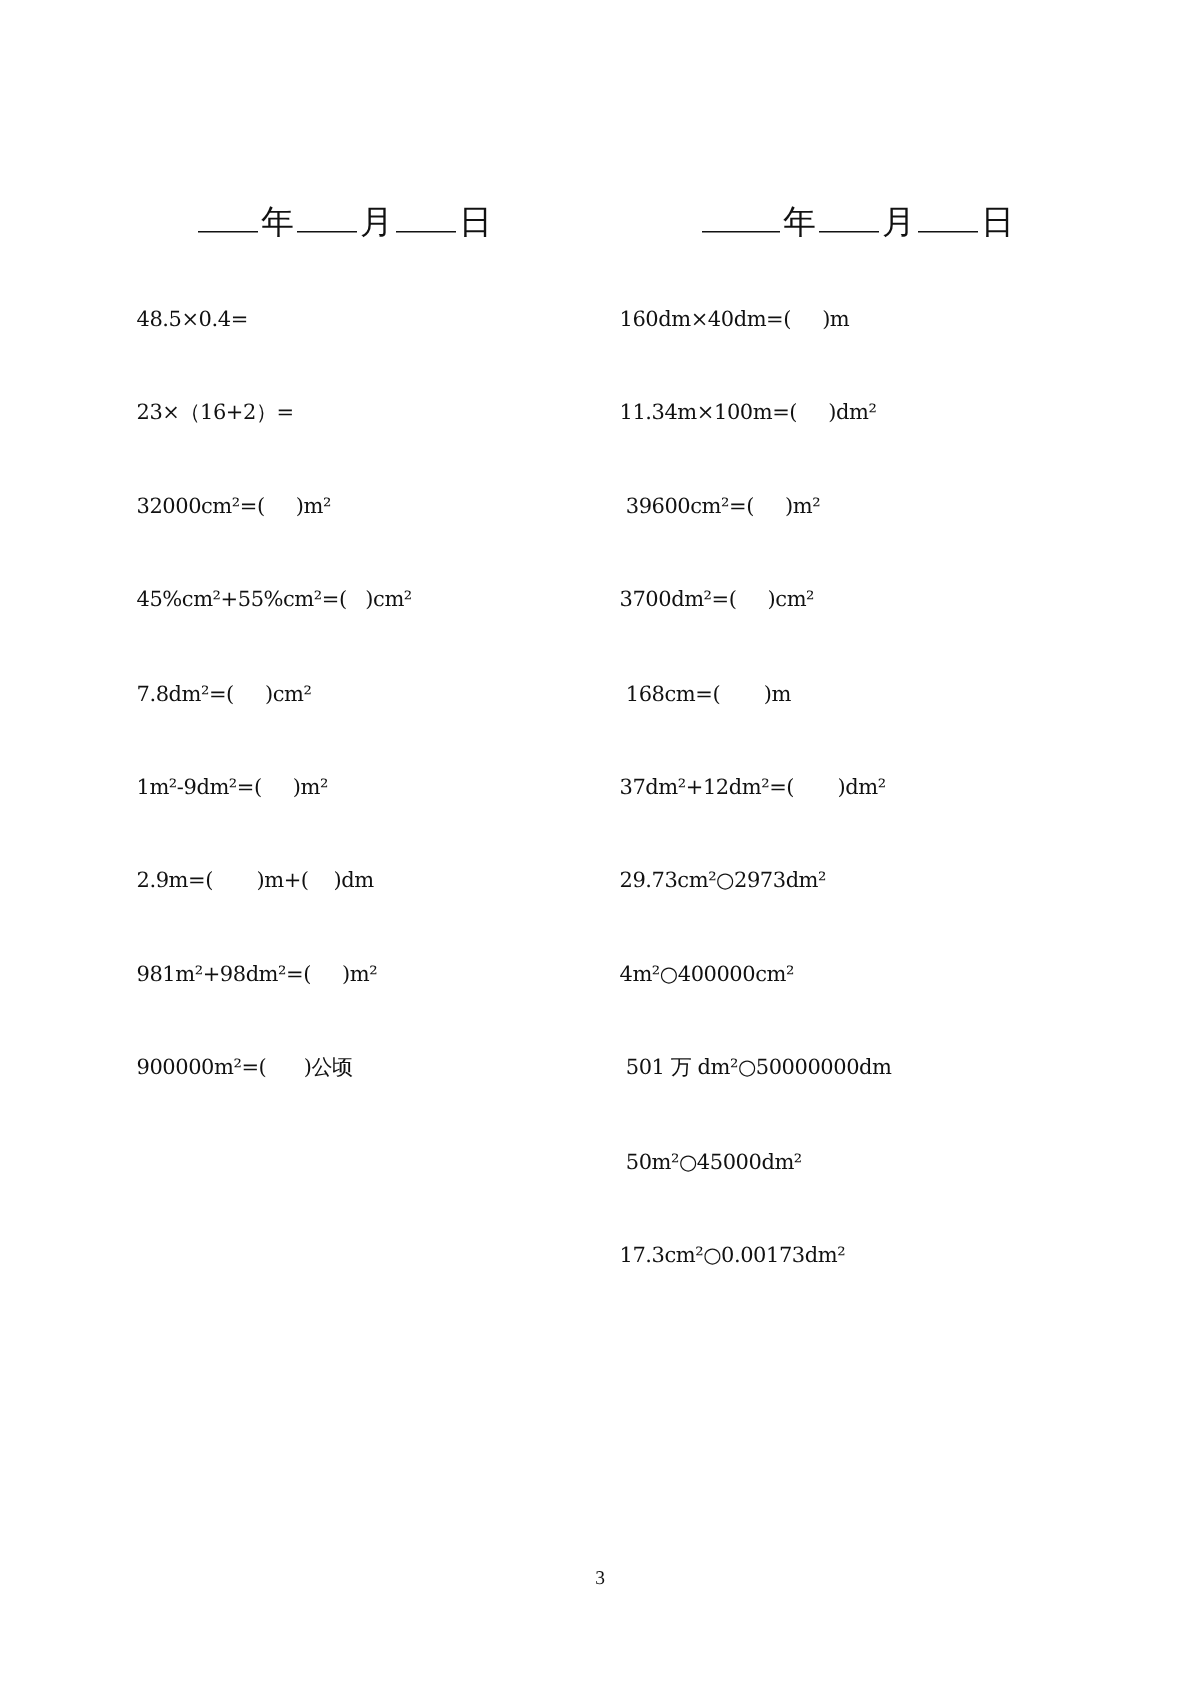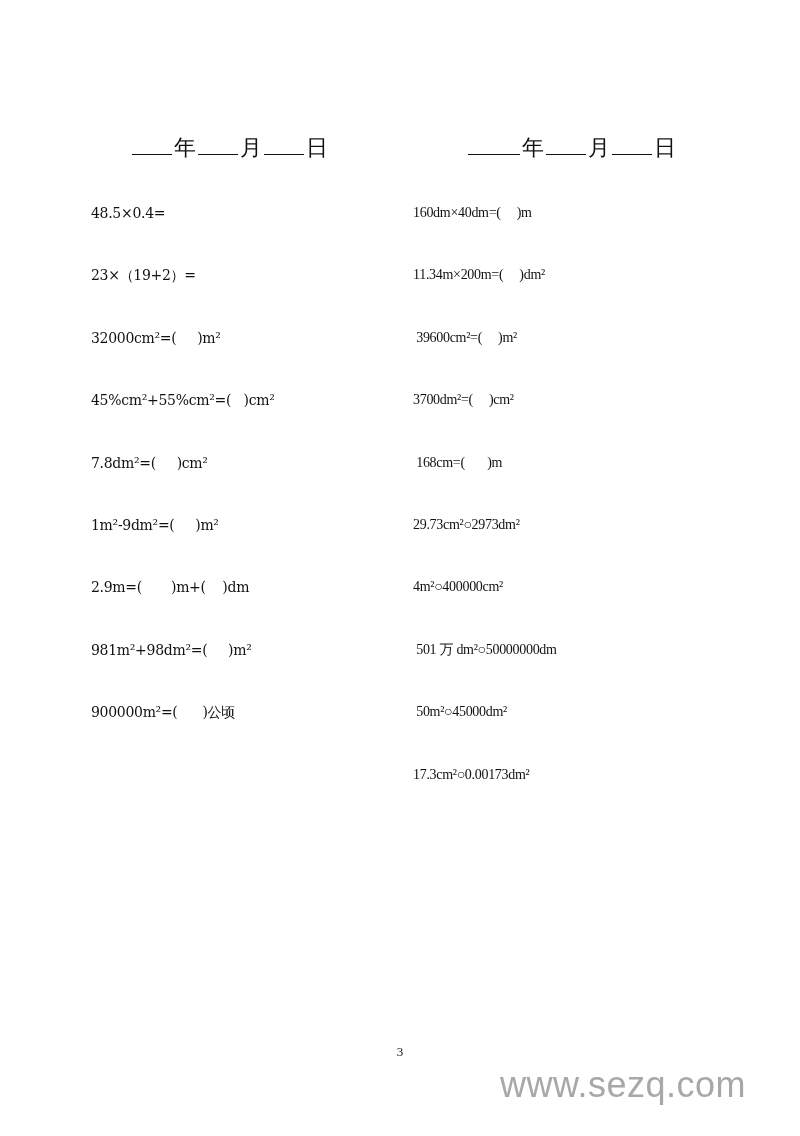--- a/index.html
+++ b/index.html
@@ -37,21 +37,21 @@
     .header .cjk {
       font-family: "DejaVu Sans", "Liberation Sans", sans-serif;
     }
     .header-left { left: 130px; }
     .header-right { left: 466px; }
     .col {
       position: absolute;
       top: 193px;
     }
     .col-left { left: 91px; }
-    .col-right { left: 413px; font-family: Liberation Serif, serif; }
+    .col-right { left: 413px; }
     .item {
       height: 62.4px;
       font-size: 14px;
       line-height: 32px;
       white-space: pre;
       letter-spacing: -0.3px;
     }
     .page-number {
       position: absolute;
       top: 1040px;
@@ -80,39 +80,39 @@
   <div class="header header-left">
     <span class="blank" style="width:40px"></span><span class="cjk">年</span><span class="blank" style="width:40px"></span><span class="cjk">月</span><span class="blank" style="width:40px"></span><span class="cjk">日</span>
   </div>
 
   <div class="header header-right">
     <span class="blank" style="width:52px"></span><span class="cjk">年</span><span class="blank" style="width:40px"></span><span class="cjk">月</span><span class="blank" style="width:40px"></span><span class="cjk">日</span>
   </div>
 
   <div class="col col-left">
     <div class="item">48.5×0.4=</div>
-    <div class="item">23×（19+2）=</div>
+    <div class="item">23×（16+2）=</div>
     <div class="item">32000cm²=(     )m²</div>
     <div class="item">45%cm²+55%cm²=(   )cm²</div>
     <div class="item">7.8dm²=(     )cm²</div>
     <div class="item">1m²-9dm²=(     )m²</div>
     <div class="item">2.9m=(       )m+(    )dm</div>
     <div class="item">981m²+98dm²=(     )m²</div>
     <div class="item">900000m²=(      )公顷</div>
   </div>
 
   <div class="col col-right">
     <div class="item">160dm×40dm=(     )m</div>
-    <div class="item">11.34m×200m=(     )dm²</div>
+    <div class="item">11.34m×100m=(     )dm²</div>
     <div class="item"> 39600cm²=(     )m²</div>
     <div class="item">3700dm²=(     )cm²</div>
     <div class="item"> 168cm=(       )m</div>
+    <div class="item">37dm²+12dm²=(       )dm²</div>
     <div class="item">29.73cm²○2973dm²</div>
     <div class="item">4m²○400000cm²</div>
     <div class="item"> 501 万 dm²○50000000dm</div>
     <div class="item"> 50m²○45000dm²</div>
     <div class="item">17.3cm²○0.00173dm²</div>
   </div>
 
   <div class="page-number">3</div>
-  <div class="watermark">www.sezq.com</div>
 
 </div>
 
 </body></html>

